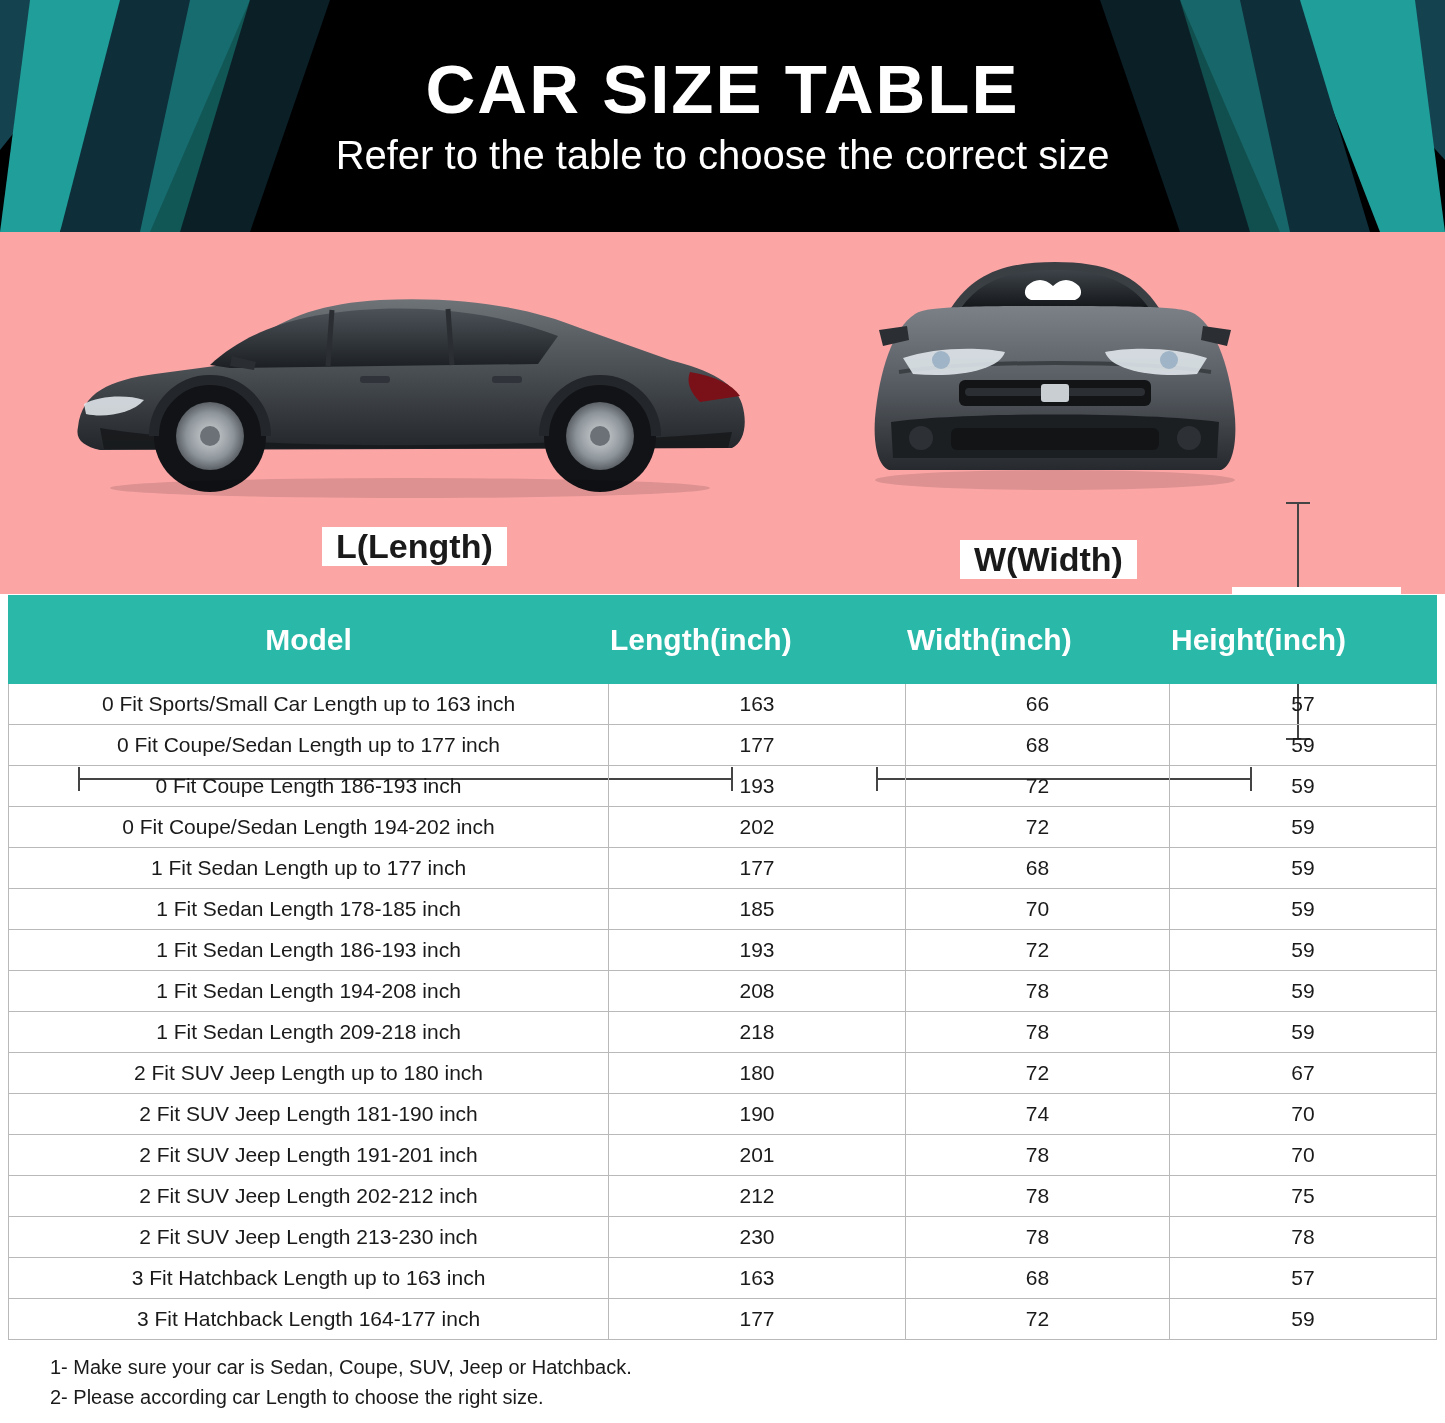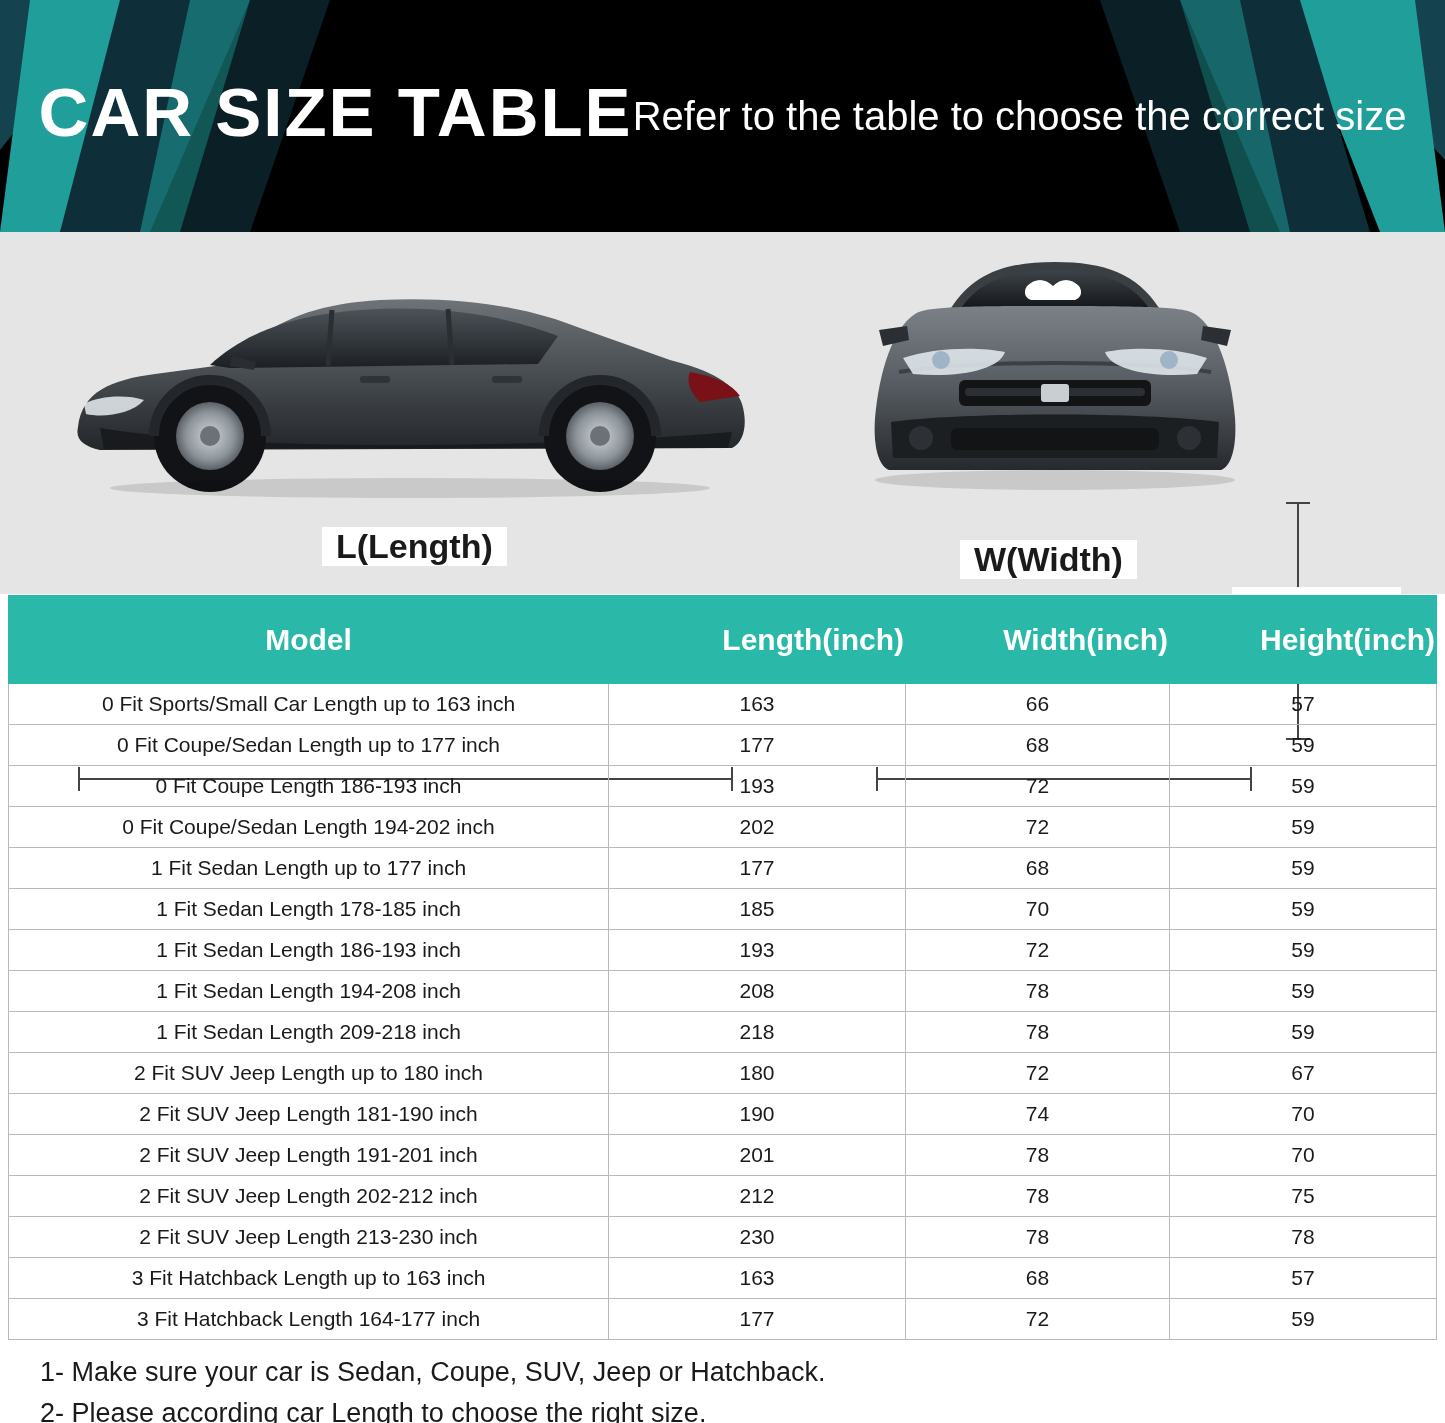--- a/index.html
+++ b/index.html
@@ -29,20 +29,21 @@
     position: absolute;
     pointer-events: none;
   }
   .banner-text {
     position: absolute;
     top: 0;
     left: 0;
     width: 100%;
     height: 100%;
     display: flex;
+    flex-direction: column;
     align-items: center;
     justify-content: center;
     z-index: 5;
   }
   .banner-title {
     color: #ffffff;
     font-size: 69px;
     font-weight: bold;
     letter-spacing: 2px;
     line-height: 1.05;
@@ -55,21 +56,21 @@
     font-weight: normal;
     text-align: center;
     margin: 0;
   }
 
   
   .illus {
     position: relative;
     width: 1445px;
     height: 362px;
-    background: #e5e5e5;
+    background: #fca5a5;
   }
   .car-side {
     position: absolute;
     left: 60px;
     top: 20px;
     width: 700px;
     height: 270px;
   }
   .car-front {
     position: absolute;
@@ -133,21 +134,21 @@
     width: 1428px;
     table-layout: fixed;
   }
   table.size-table th {
     background: #2ab8a8;
     color: #ffffff;
     font-size: 30px;
     font-weight: bold;
     height: 88px;
     border: 1px solid #2ab8a8;
-    text-align: right;
+    text-align: left;
     vertical-align: middle;
   }
   table.size-table th.model-col {
     text-align: center;
   }
   table.size-table td {
     border: 1px solid #b9b9b9;
     height: 41px;
     font-size: 21px;
     color: #1a1a1a;
@@ -161,24 +162,25 @@
   col.c-hei  { width: 267px; }
 
   
   .notes {
     position: absolute;
     left: 40px;
     top: 1352px;
     width: 1360px;
   }
   .note-line {
-    font-size: 27px;
+    font-size: 20px;
     color: #1a1a1a;
     line-height: 1.5;
     white-space: nowrap;
+    margin-left: 10px;
   }
 </style>
 </head>
 <body>
 
 <div id="page">
 
   <div class="banner">
     <svg class="shape" width="1445" height="232" viewBox="0 0 1445 232" style="left:0;top:0;">
       <rect x="0" y="0" width="1445" height="232" fill="#000000"></rect>

